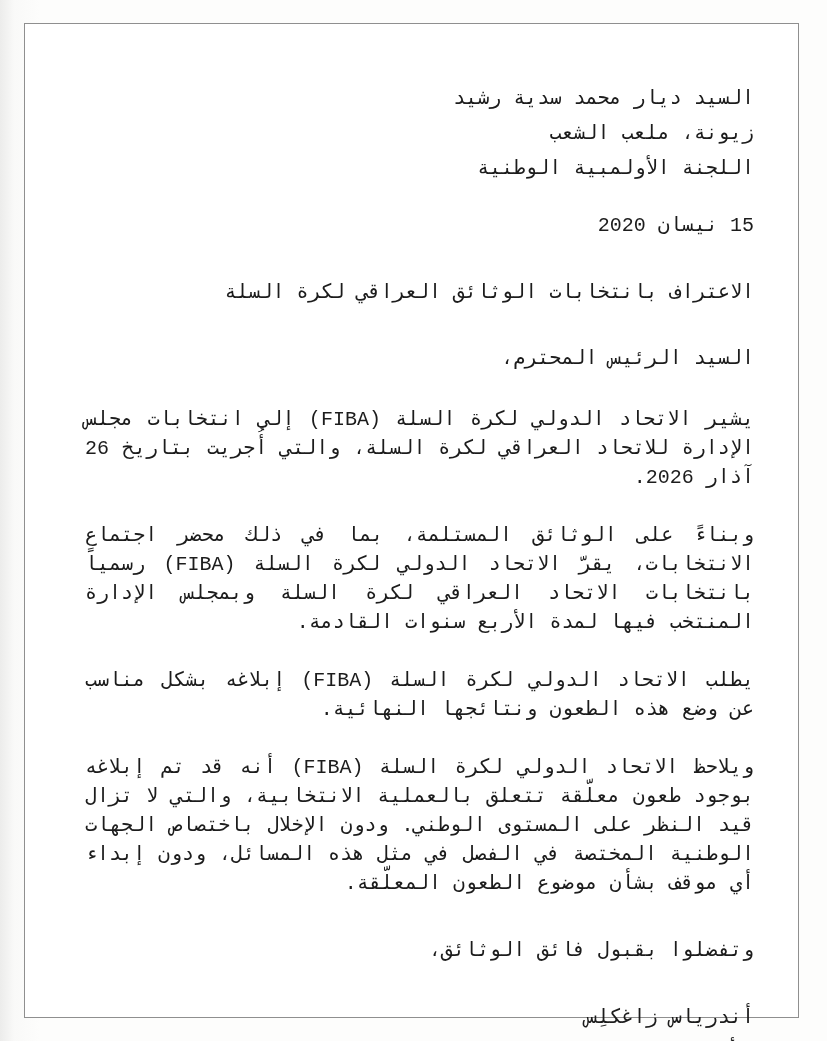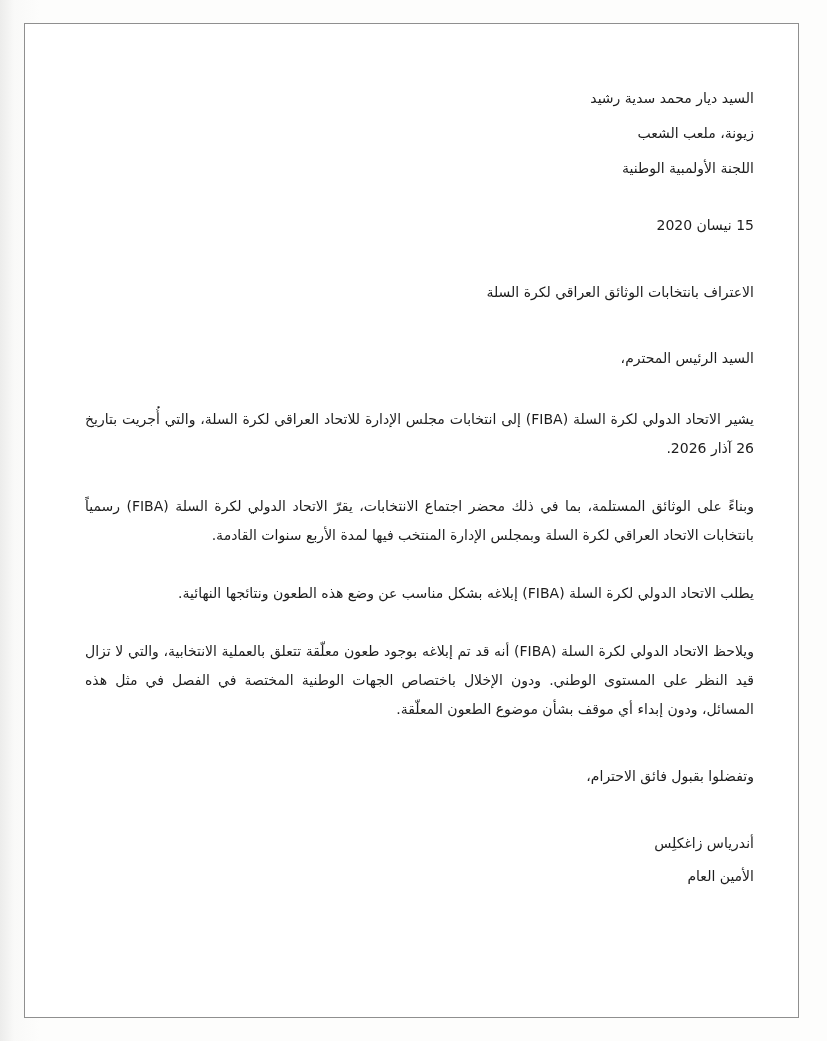--- a/index.html
+++ b/index.html
@@ -20,21 +20,22 @@
     left: 24px;
     top: 23px;
     width: 775px;
     height: 995px;
     box-sizing: border-box;
     background: #ffffff;
     border: 1px solid #8f8f8f;
     padding: 57px 44px 0 60px;
     direction: rtl;
     color: #1c1c1c;
-    font-size: 14px;
+    font-size: 20px;
+    font-family: Liberation Mono, monospace;
   }
   .recipient p {
     margin: 0;
     line-height: 35px;
     text-align: right;
   }
   .date-line {
     margin: 22px 0 0;
     line-height: 35px;
     text-align: right;
@@ -85,21 +86,21 @@
 
     <p class="subject-line">الاعتراف بانتخابات الوثائق العراقي لكرة السلة</p>
 
     <p class="salutation-line">السيد الرئيس المحترم،</p>
 
     <p class="body-paragraph">يشير الاتحاد الدولي لكرة السلة (FIBA) إلى انتخابات مجلس الإدارة للاتحاد العراقي لكرة السلة، والتي أُجريت بتاريخ 26 آذار 2026.</p>
     <p class="body-paragraph">وبناءً على الوثائق المستلمة، بما في ذلك محضر اجتماع الانتخابات، يقرّ الاتحاد الدولي لكرة السلة (FIBA) رسمياً بانتخابات الاتحاد العراقي لكرة السلة وبمجلس الإدارة المنتخب فيها لمدة الأربع سنوات القادمة.</p>
     <p class="body-paragraph">يطلب الاتحاد الدولي لكرة السلة (FIBA) إبلاغه بشكل مناسب عن وضع هذه الطعون ونتائجها النهائية.</p>
     <p class="body-paragraph">ويلاحظ الاتحاد الدولي لكرة السلة (FIBA) أنه قد تم إبلاغه بوجود طعون معلّقة تتعلق بالعملية الانتخابية، والتي لا تزال قيد النظر على المستوى الوطني. ودون الإخلال باختصاص الجهات الوطنية المختصة في الفصل في مثل هذه المسائل، ودون إبداء أي موقف بشأن موضوع الطعون المعلّقة.</p>
 
-    <p class="closing-line">وتفضلوا بقبول فائق الاحترام،</p>
+    <p class="closing-line">وتفضلوا بقبول فائق الوثائق،</p>
 
     <div class="signature">
       <p>أندرياس زاغكلِس</p>
       <p>الأمين العام</p>
     </div>
 
   </div>
 </div>
 
 </body></html>

